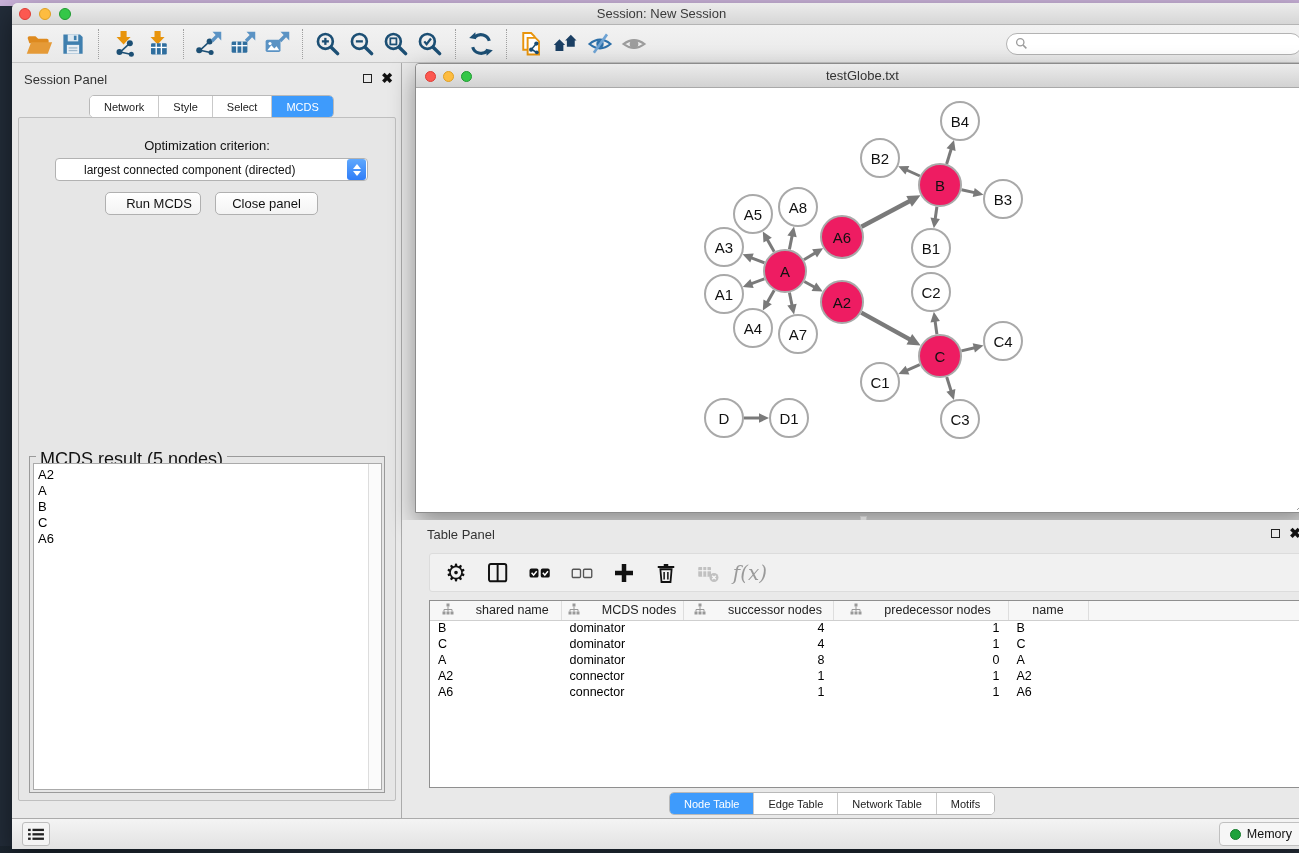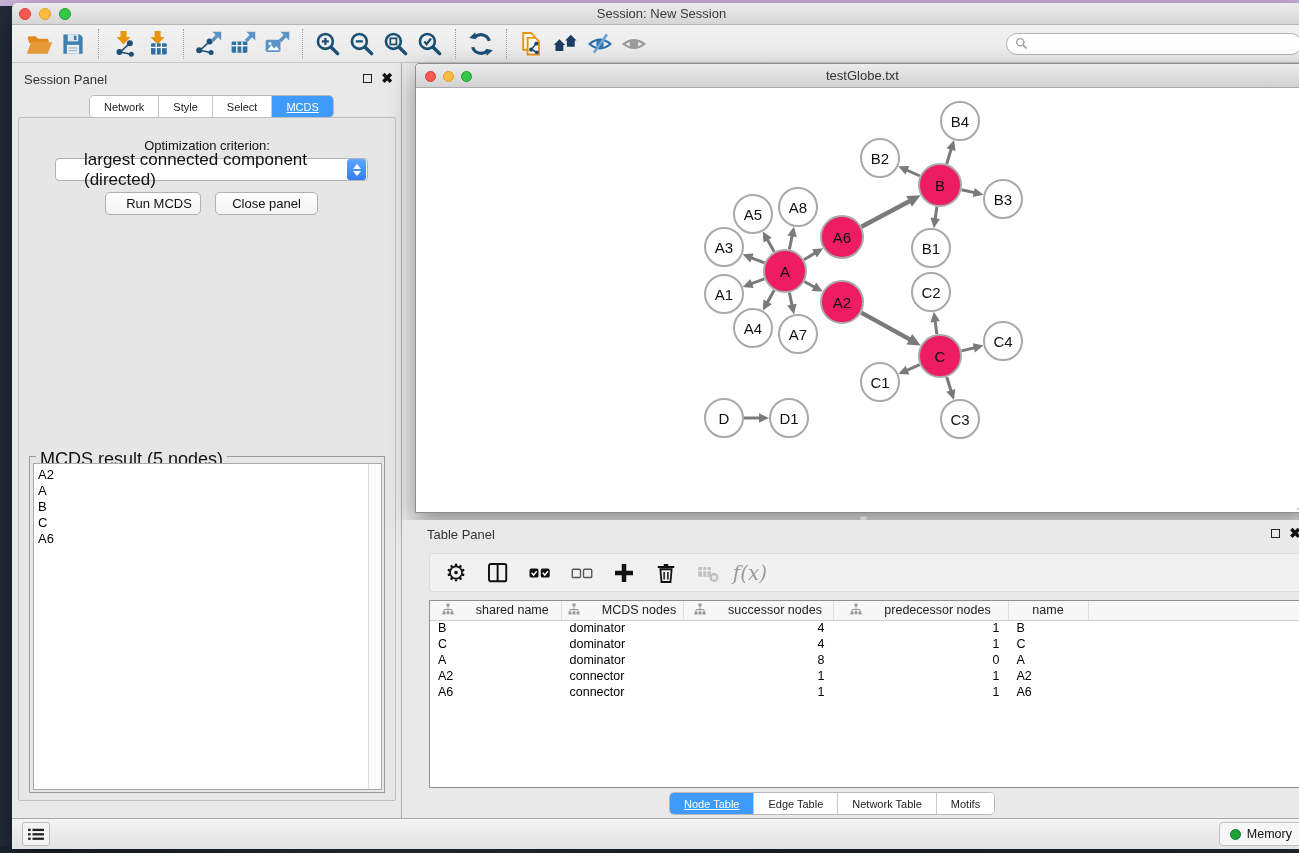--- a/index.html
+++ b/index.html
@@ -42,30 +42,30 @@
   .panel-header { position:absolute; left:12px; top:9px; font-size:13px; color:#333; }
   .panel-controls { position:absolute; right:8px; top:10px; display:flex; gap:9px; align-items:center; }
   .float-box { width:9px; height:9px; border:1.5px solid #222; display:inline-block; }
   .close-x { font-size:14px; font-weight:bold; color:#111; line-height:10px; }
 
   .seg { display:flex; position:absolute; border:1px solid #b9b9b9; border-radius:5px;
     overflow:hidden; background:#fff; height:23px; }
   .seg .segbtn { height:100%; display:flex; align-items:center; justify-content:center;
     font-size:11px; color:#222; background:#fff; border-right:1px solid #c9c9c9; padding:0 14px; }
   .seg .segbtn:last-child { border-right:none; }
-  .seg .segbtn.active { background:#3e9bfc; color:#fff;text-decoration:underline; }
+  .seg .segbtn.active { background:#3e9bfc; color:#fff; }
   .cp-tabs { left:77px; top:32px; }
 
   .cp-content { position:absolute; left:6px; top:54px; width:378px; height:684px;
     background:#e6e6e6; border:1px solid #bfbfbf; border-radius:2px; }
   .opt-label { position:absolute; left:0; width:100%; top:20px; text-align:center;
     font-size:13px; color:#111; }
   .combo { position:absolute; left:36px; top:40px; width:313px; height:23px; background:#fff;
     border:1px solid #b2b2b2; border-radius:4px; display:flex; align-items:center; }
-  .combo .combo-text { flex:1; font-size:17px; color:#111; padding-left:28px; text-align:left; }
+  .combo .combo-text { flex:1; font-size:12px; color:#111; padding-left:28px; text-align:left; }
   .combo .combo-arrow { width:19px; height:21px; margin:1px; background:linear-gradient(#5fa8fd,#2f7df8);
     border-radius:3px; display:flex; flex-direction:column; align-items:center; justify-content:center; gap:2px; }
   .combo .tri-up { width:0; height:0; border-left:4px solid transparent; border-right:4px solid transparent;
     border-bottom:5px solid #fff; }
   .combo .tri-down { width:0; height:0; border-left:4px solid transparent; border-right:4px solid transparent;
     border-top:5px solid #fff; }
   .cp-btn { position:absolute; top:74px; height:23px; background:linear-gradient(#ffffff,#f3f3f3);
     border:1px solid #b0b0b0; border-radius:5px; font-size:13px; color:#111;
     display:flex; align-items:center; justify-content:center; }
   .btn-run { left:86px; width:96px;padding-left:12px; }

